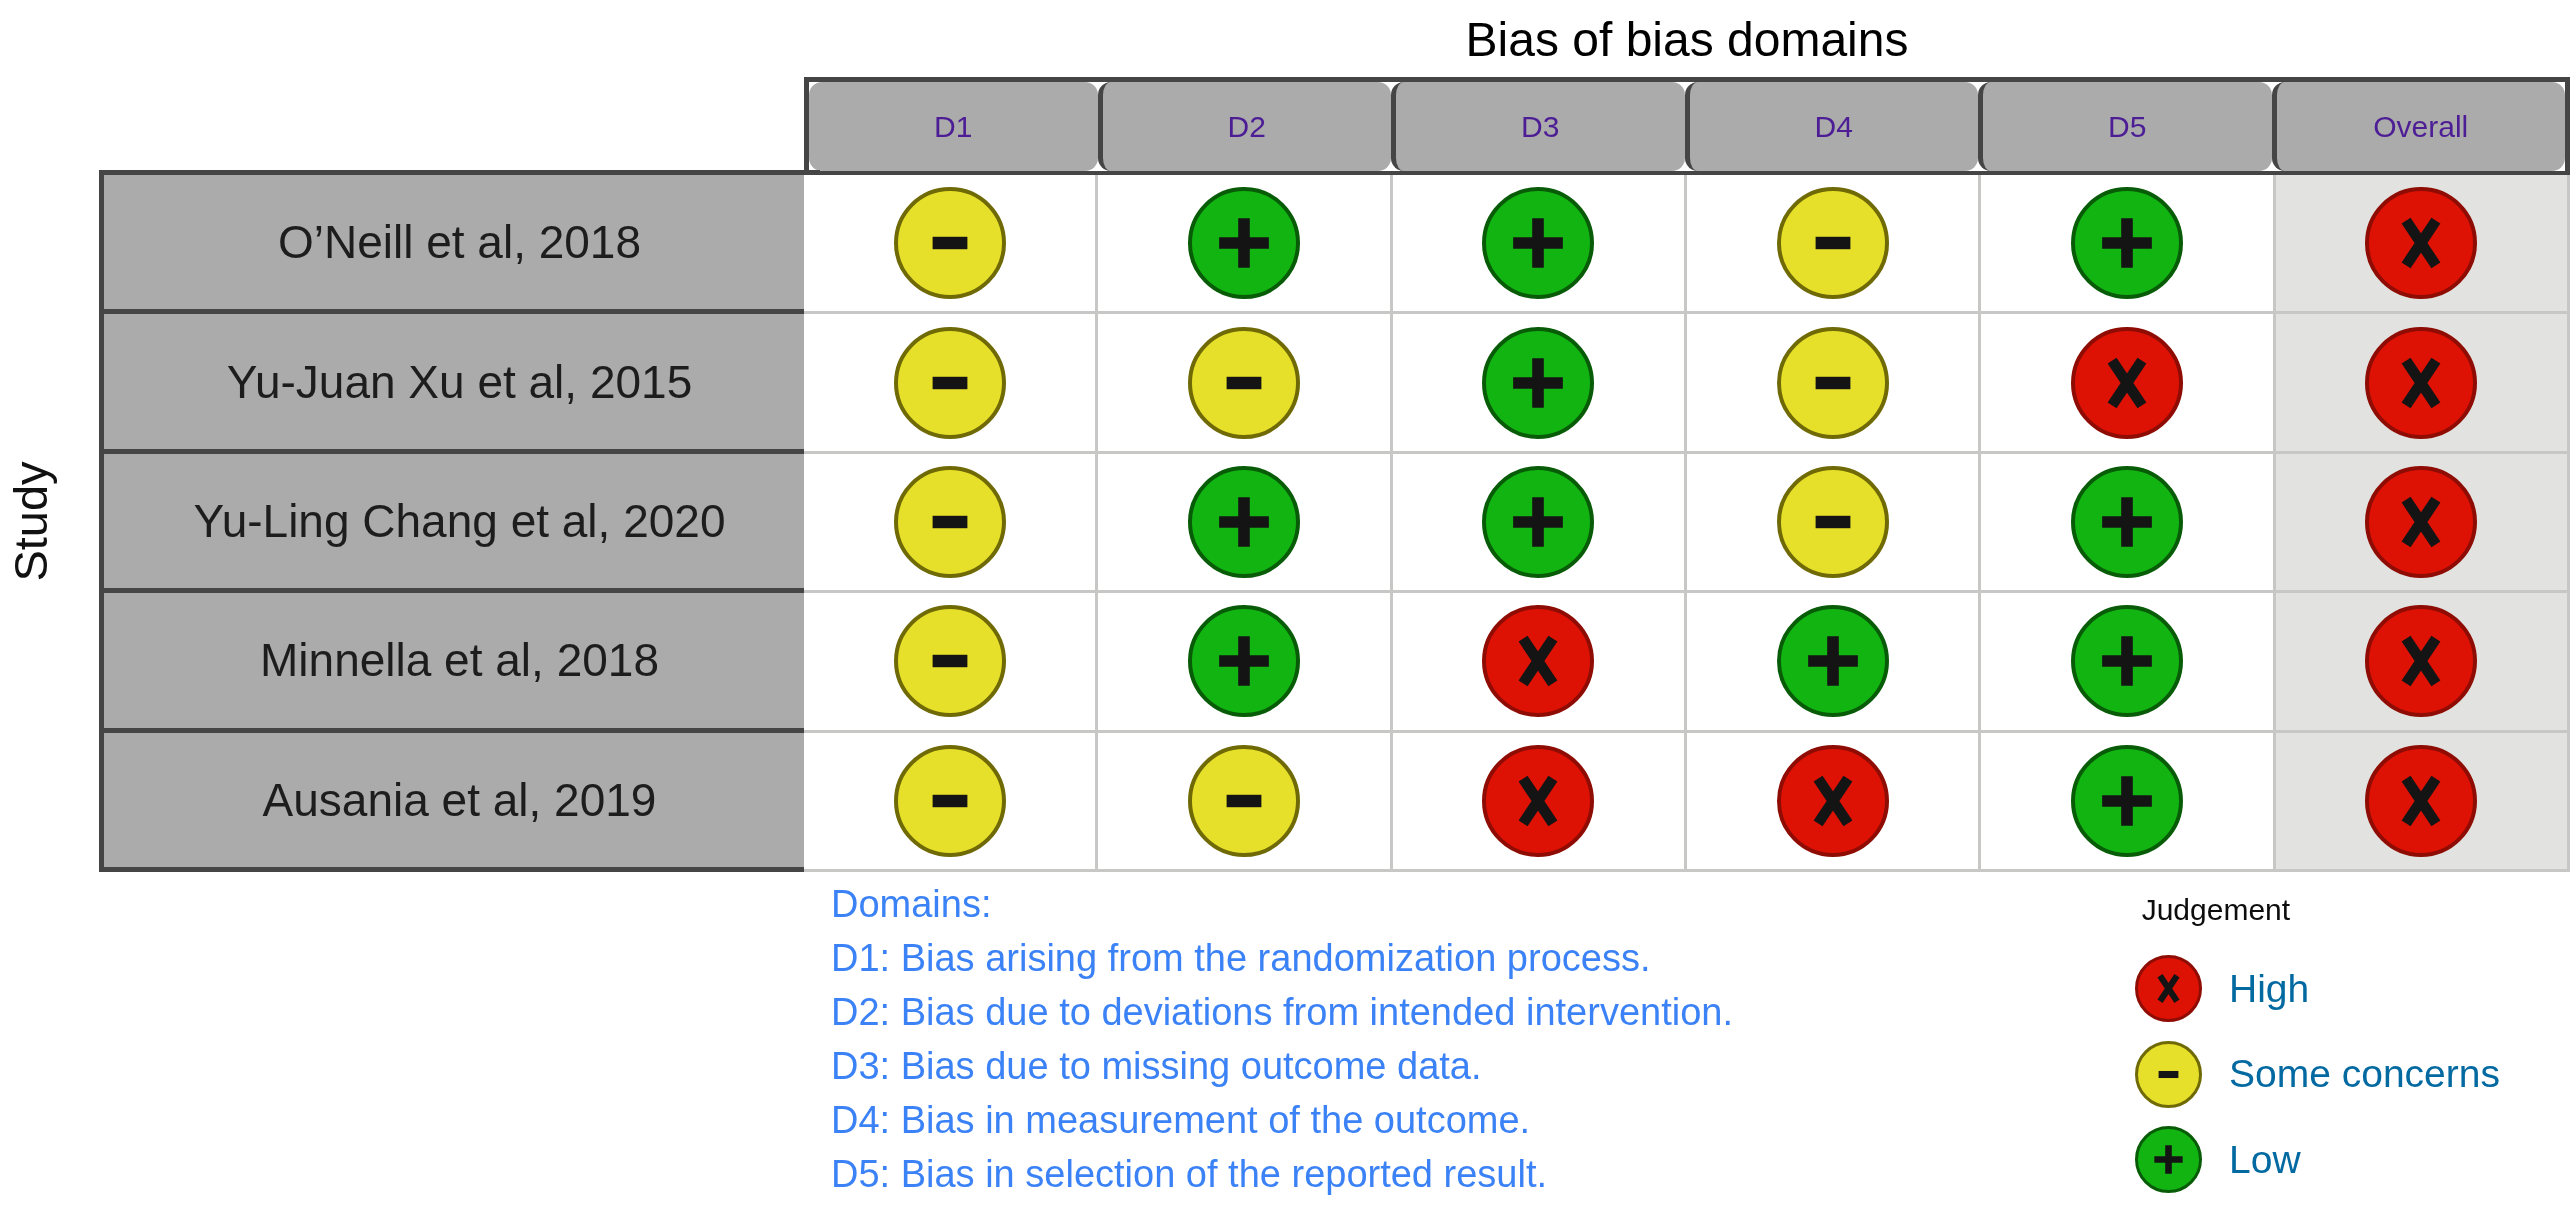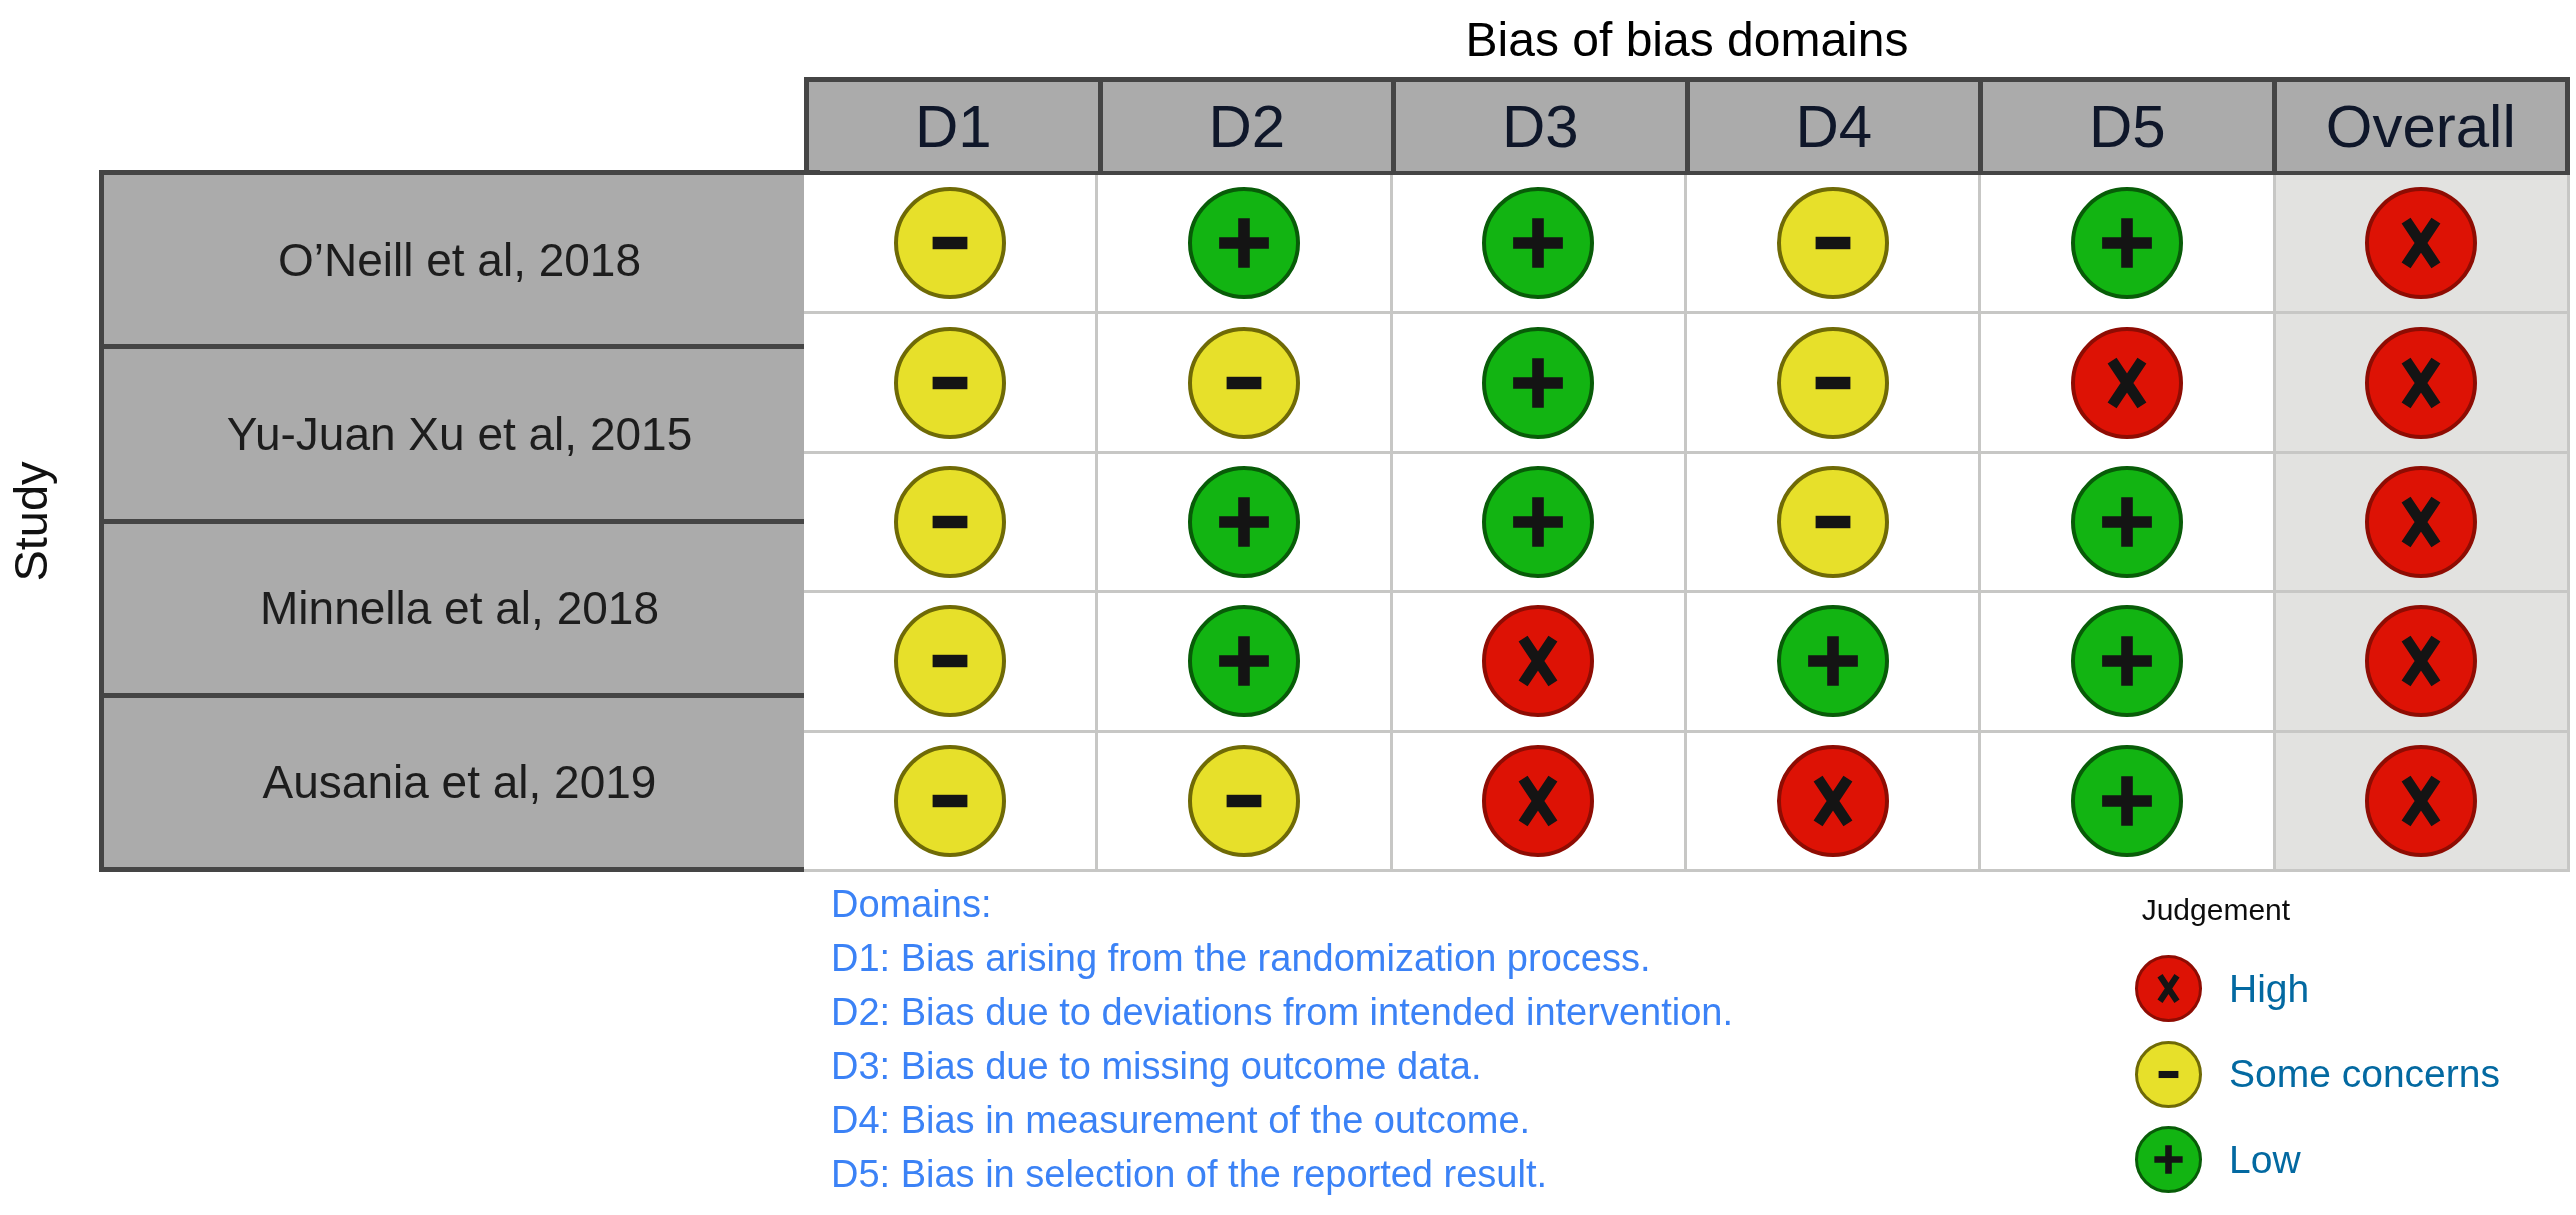--- a/index.html
+++ b/index.html
@@ -29,21 +29,21 @@
   .header-row {
     position: absolute;
     left: 804px; top: 77px; width: 1766px; height: 99px;
     display: flex;
     border: 5px solid var(--grid_dark);
   }
   .hcell {
     flex: 1;
     background: var(--header_bg);
     display: flex; align-items: center; justify-content: center;
-    font-size: 60px; color: #0f172a;
+    font-size: 30px; color: #4c1d95; border-radius: 13px;
   }
   .hcell + .hcell { border-left: 5px solid var(--grid_dark); }
 
   
   .study-col {
     position: absolute;
     left: 83px; top: 170px; width: 721px; height: 702px;
     display: flex; flex-direction: column;
     border: 5px solid var(--grid_dark);
     margin-left: 16px;
@@ -130,20 +130,21 @@
       <div class="hcell">Overall</div>
     </div>
 
   <div class="study-axis">
     <span>Study</span>
   </div>
 
   <div class="study-col" id="study-col">
       <div class="scell">O’Neill et al, 2018</div>
       <div class="scell">Yu-Juan Xu et al, 2015</div>
+      <div class="scell">Yu-Ling Chang et al, 2020</div>
       <div class="scell">Minnella et al, 2018</div>
       <div class="scell">Ausania et al, 2019</div>
     </div>
 
   <div class="grid" id="grid">
       <div class="dcell">
         <div class="circle some_concerns">
           <svg width="58" height="58" viewBox="0 0 70 70">
             <rect x="14" y="27.5" width="42" height="15" fill="#141414"></rect>
           </svg>

